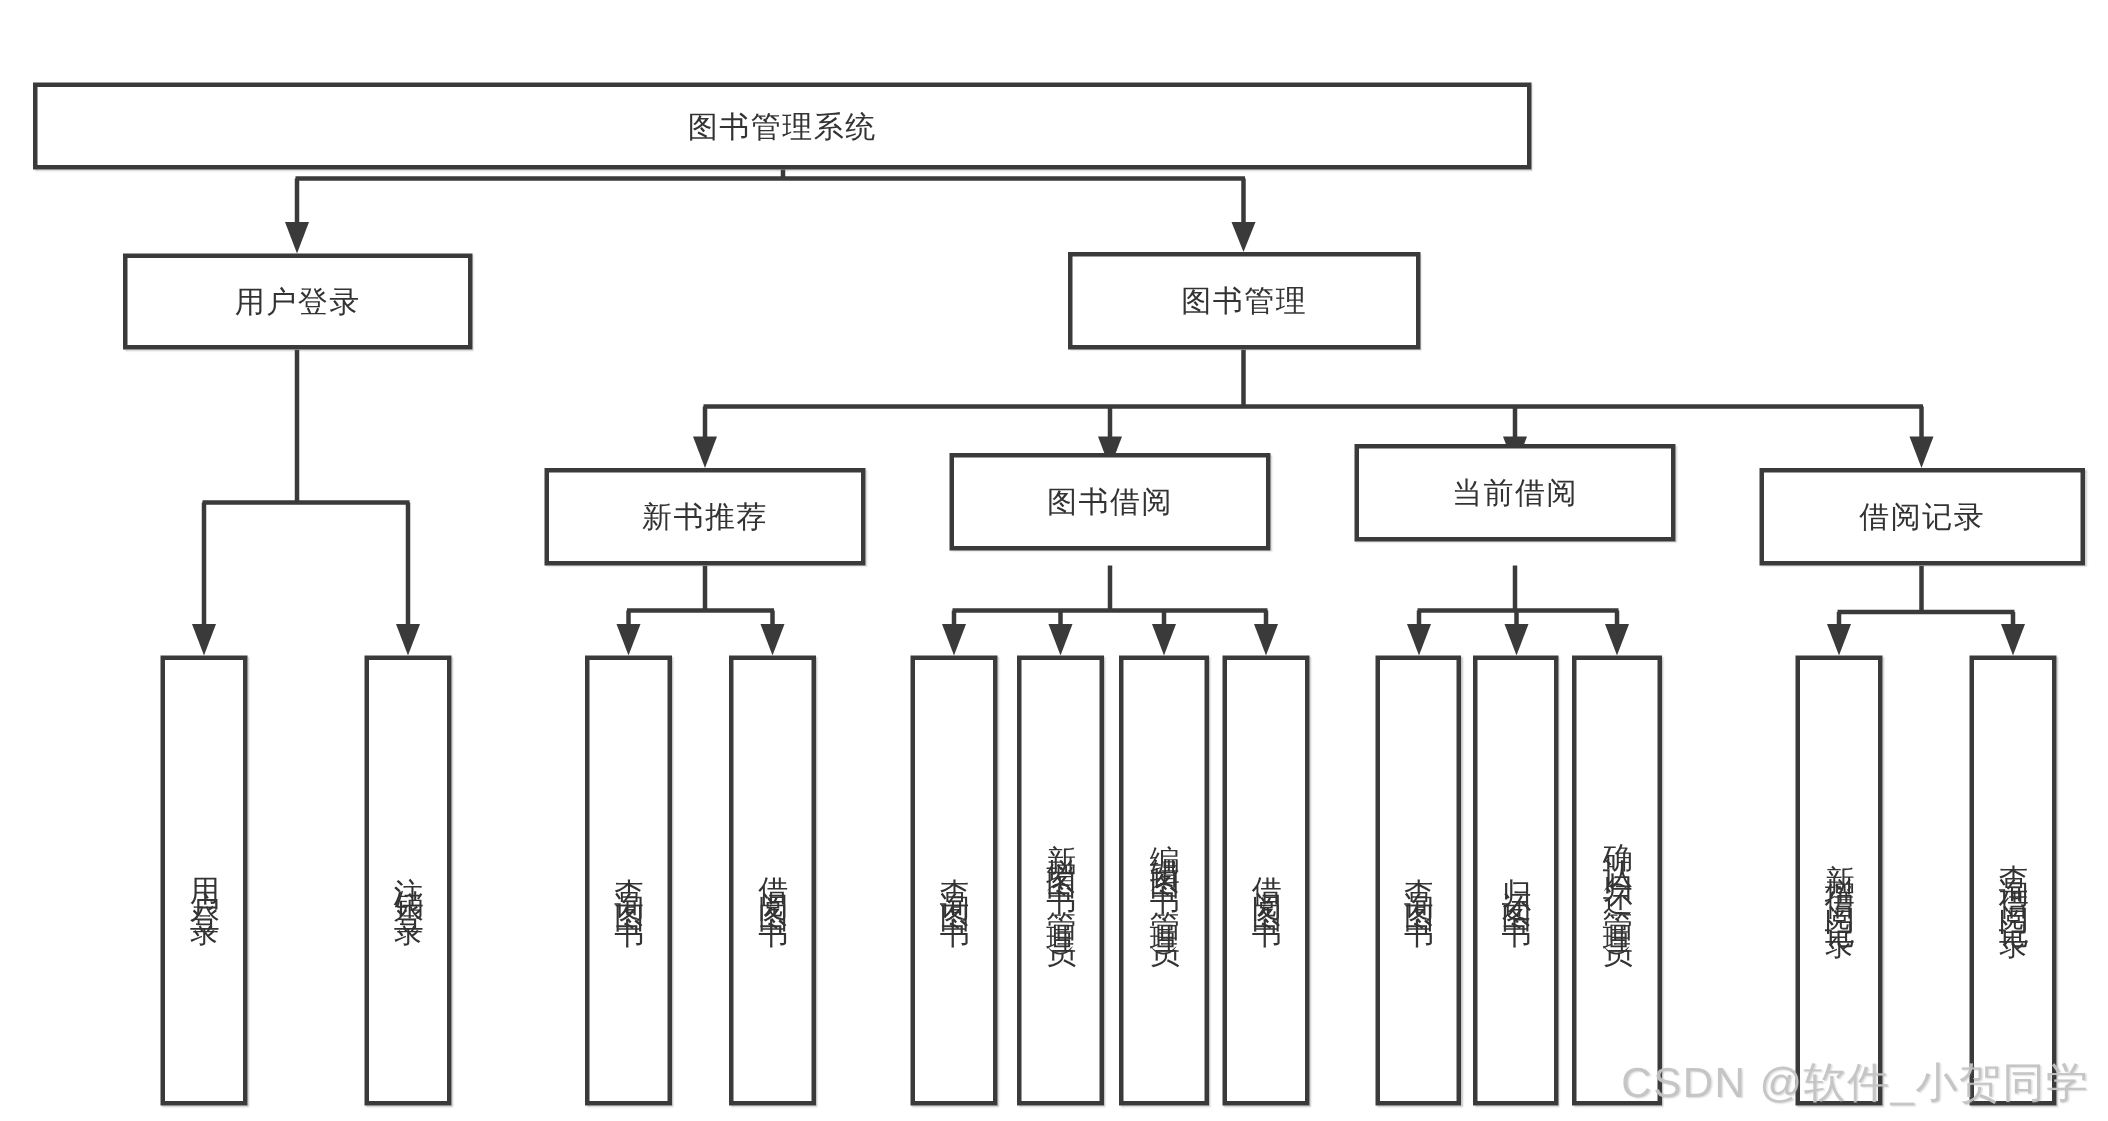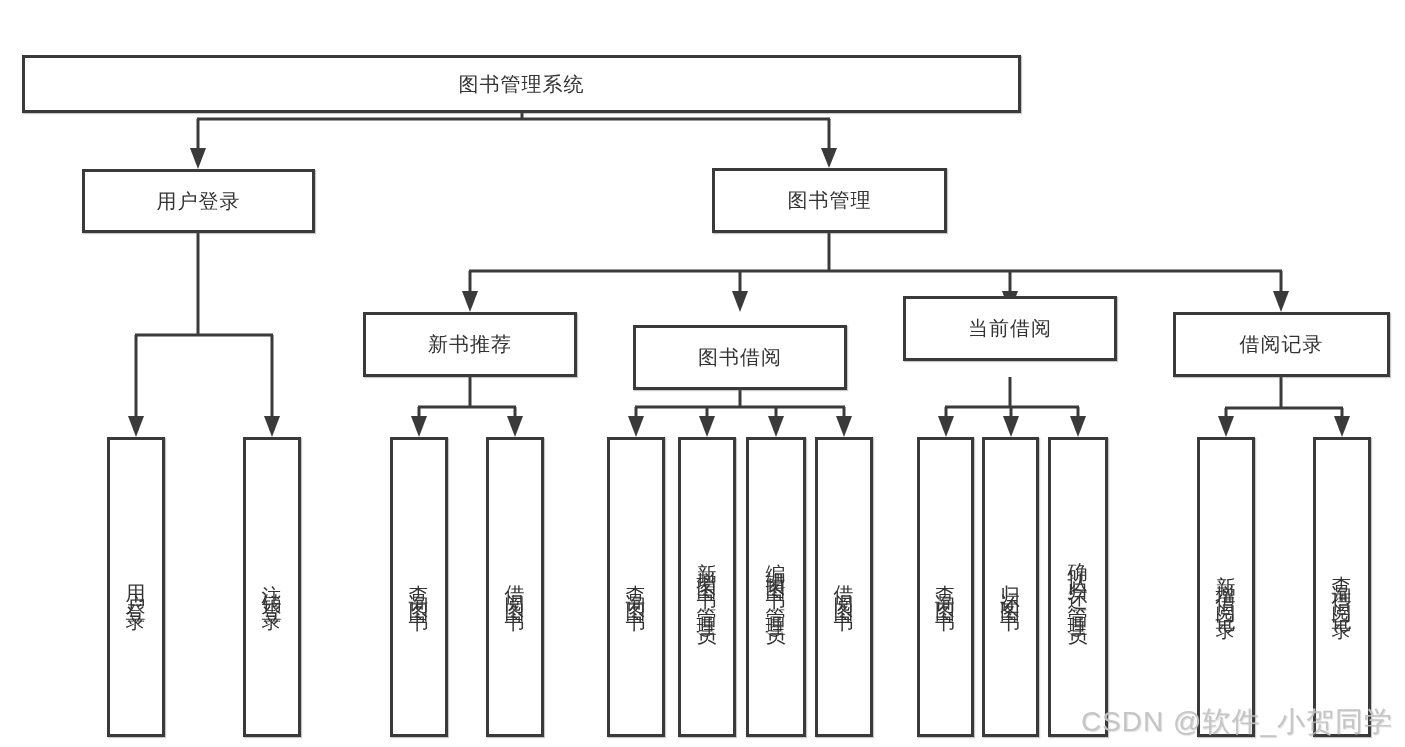--- a/index.html
+++ b/index.html
@@ -125,21 +125,21 @@
   <div class="box" style="left:82px;top:169px;width:233px;height:64px;">
     <span>用户登录</span>
   </div>
   <div class="box" style="left:712px;top:168px;width:235px;height:65px;">
     <span>图书管理</span>
   </div>
 
   <div class="box" style="left:363px;top:312px;width:214px;height:65px;">
     <span>新书推荐</span>
   </div>
-  <div class="box" style="left:633px;top:325px;width:214px;height:65px;">
+  <div class="box" style="left:633px;top:302px;width:214px;height:65px;">
     <span>图书借阅</span>
   </div>
   <div class="box" style="left:903px;top:296px;width:214px;height:65px;">
     <span>当前借阅</span>
   </div>
   <div class="box" style="left:1173px;top:312px;width:217px;height:65px;align-items:center;">
     <span>借阅记录</span>
   </div>
 
   <div class="vbox" style="left:107px;top:437px;width:58px;height:300px;">

